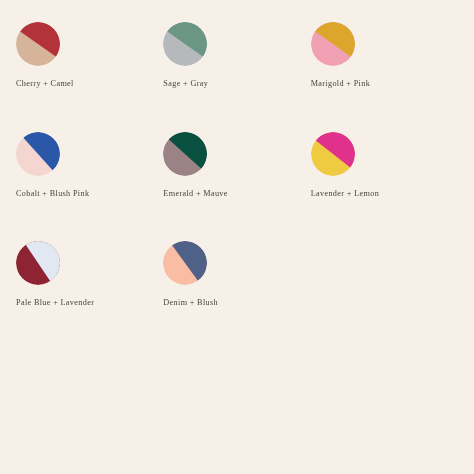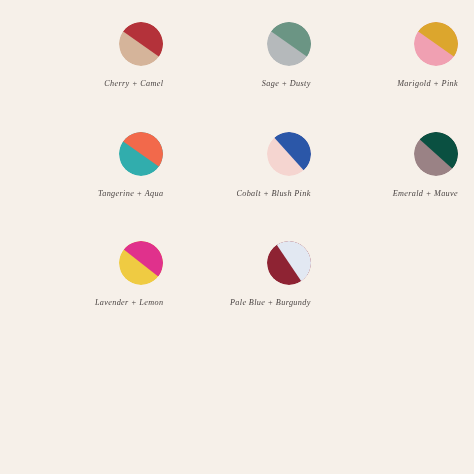--- a/index.html
+++ b/index.html
@@ -27,23 +27,22 @@
     height: 474px;
     display: grid;
     grid-template-columns: repeat(3, 1fr);
     grid-template-rows: repeat(4, 1fr);
     padding: 22px 16px 14px 16px;
     box-sizing: border-box;
   }
   .swatch-cell {
     display: flex;
     flex-direction: column;
-    align-items: flex-end;
+    align-items: flex-start;
     justify-content: flex-start;
-    font-style: italic;
   }
   .swatch-disc {
     width: 44px;
     height: 44px;
     border-radius: 50%;
     overflow: hidden;
     flex: 0 0 auto;
   }
   .swatch-disc svg {
     display: block;
@@ -84,49 +83,35 @@
           <svg viewBox="0 0 44 44">
             <circle cx="22" cy="22" r="22" fill="#B5B9BB"></circle>
             <defs>
               <clipPath id="disc-clip-1">
                 <circle cx="22" cy="22" r="22"></circle>
               </clipPath>
             </defs>
             <rect x="-22" y="-22" width="88" height="44" fill="#6B9584" clip-path="url(#disc-clip-1)" transform="rotate(35 22 22)"></rect>
           </svg>
         </div>
-        <div class="swatch-label" style="color: rgb(74, 68, 67);">Sage  +  Dusty</div>
+        <div class="swatch-label" style="color: rgb(74, 68, 67);">Sage  +  Gray</div>
       </div>
       <div class="swatch-cell">
         <div class="swatch-disc">
           <svg viewBox="0 0 44 44">
             <circle cx="22" cy="22" r="22" fill="#F0A0B2"></circle>
             <defs>
               <clipPath id="disc-clip-2">
                 <circle cx="22" cy="22" r="22"></circle>
               </clipPath>
             </defs>
             <rect x="-22" y="-22" width="88" height="44" fill="#DCA62D" clip-path="url(#disc-clip-2)" transform="rotate(35 22 22)"></rect>
           </svg>
         </div>
         <div class="swatch-label" style="color: rgb(74, 68, 67);">Marigold  +  Pink</div>
-      </div>
-      <div class="swatch-cell">
-        <div class="swatch-disc">
-          <svg viewBox="0 0 44 44">
-            <circle cx="22" cy="22" r="22" fill="#31ADAD"></circle>
-            <defs>
-              <clipPath id="disc-clip-3">
-                <circle cx="22" cy="22" r="22"></circle>
-              </clipPath>
-            </defs>
-            <rect x="-22" y="-22" width="88" height="44" fill="#F2694B" clip-path="url(#disc-clip-3)" transform="rotate(35 22 22)"></rect>
-          </svg>
-        </div>
-        <div class="swatch-label" style="color: rgb(74, 68, 67);">Tangerine  +  Aqua</div>
       </div>
       <div class="swatch-cell">
         <div class="swatch-disc">
           <svg viewBox="0 0 44 44">
             <circle cx="22" cy="22" r="22" fill="#F5D5D0"></circle>
             <defs>
               <clipPath id="disc-clip-4">
                 <circle cx="22" cy="22" r="22"></circle>
               </clipPath>
             </defs>
@@ -168,16 +153,30 @@
           <svg viewBox="0 0 44 44">
             <circle cx="22" cy="22" r="22" fill="#8E2333"></circle>
             <defs>
               <clipPath id="disc-clip-8">
                 <circle cx="22" cy="22" r="22"></circle>
               </clipPath>
             </defs>
             <rect x="-22" y="-22" width="88" height="44" fill="#E2E8F2" clip-path="url(#disc-clip-8)" transform="rotate(56 22 22)"></rect>
           </svg>
         </div>
-        <div class="swatch-label" style="color: rgb(74, 68, 67);">Pale Blue  +  Burgundy</div>
+        <div class="swatch-label" style="color: rgb(74, 68, 67);">Pale Blue  +  Lavender</div>
+      </div>
+      <div class="swatch-cell">
+        <div class="swatch-disc">
+          <svg viewBox="0 0 44 44">
+            <circle cx="22" cy="22" r="22" fill="#F9BDA4"></circle>
+            <defs>
+              <clipPath id="disc-clip-11">
+                <circle cx="22" cy="22" r="22"></circle>
+              </clipPath>
+            </defs>
+            <rect x="-22" y="-22" width="88" height="44" fill="#4F6187" clip-path="url(#disc-clip-11)" transform="rotate(54 22 22)"></rect>
+          </svg>
+        </div>
+        <div class="swatch-label" style="color: rgb(74, 68, 67);">Denim  +  Blush</div>
       </div>
     </div>
 </div>
 
 </body></html>

